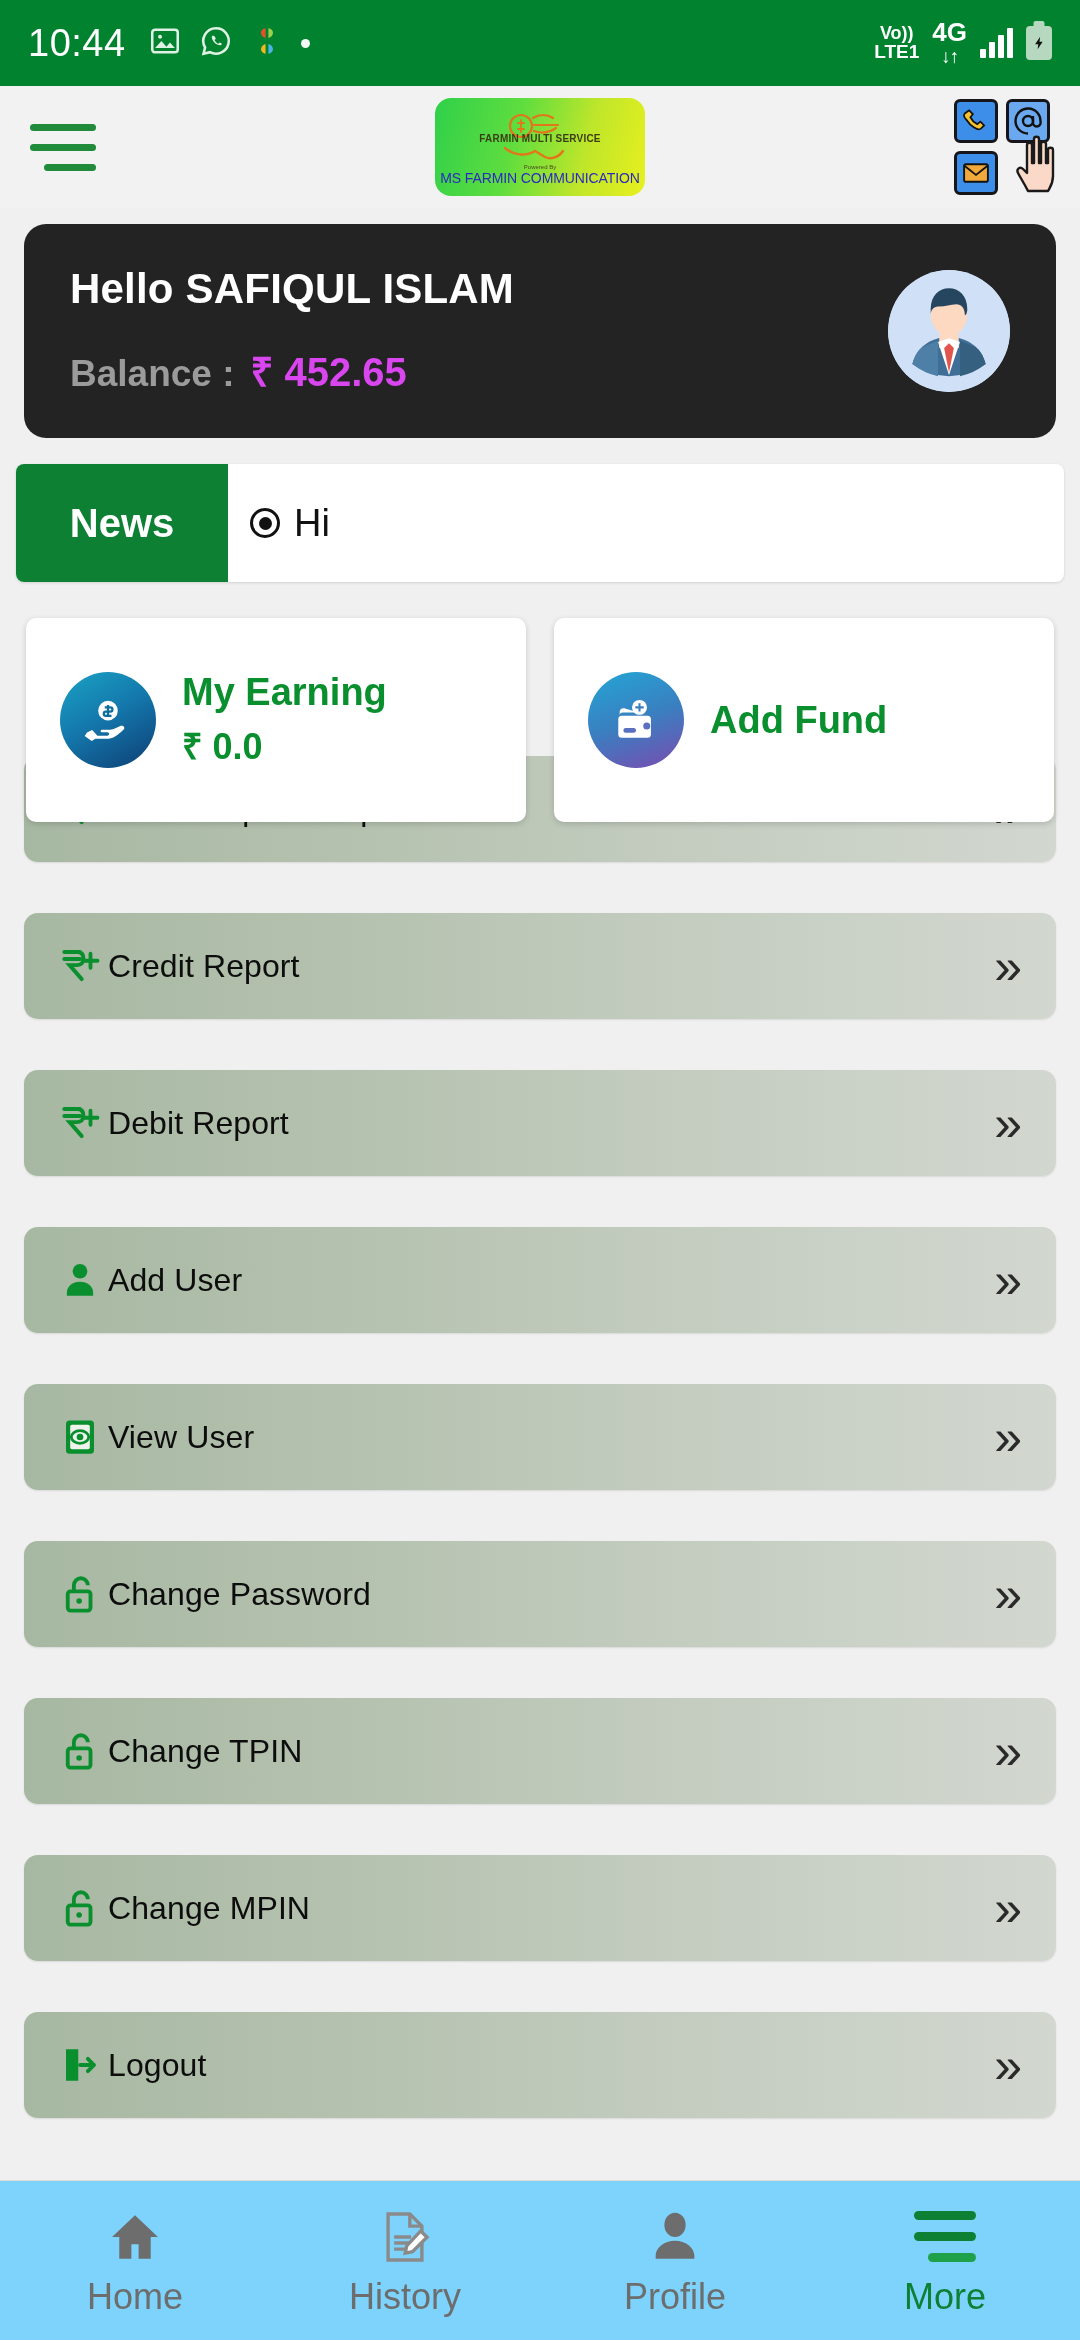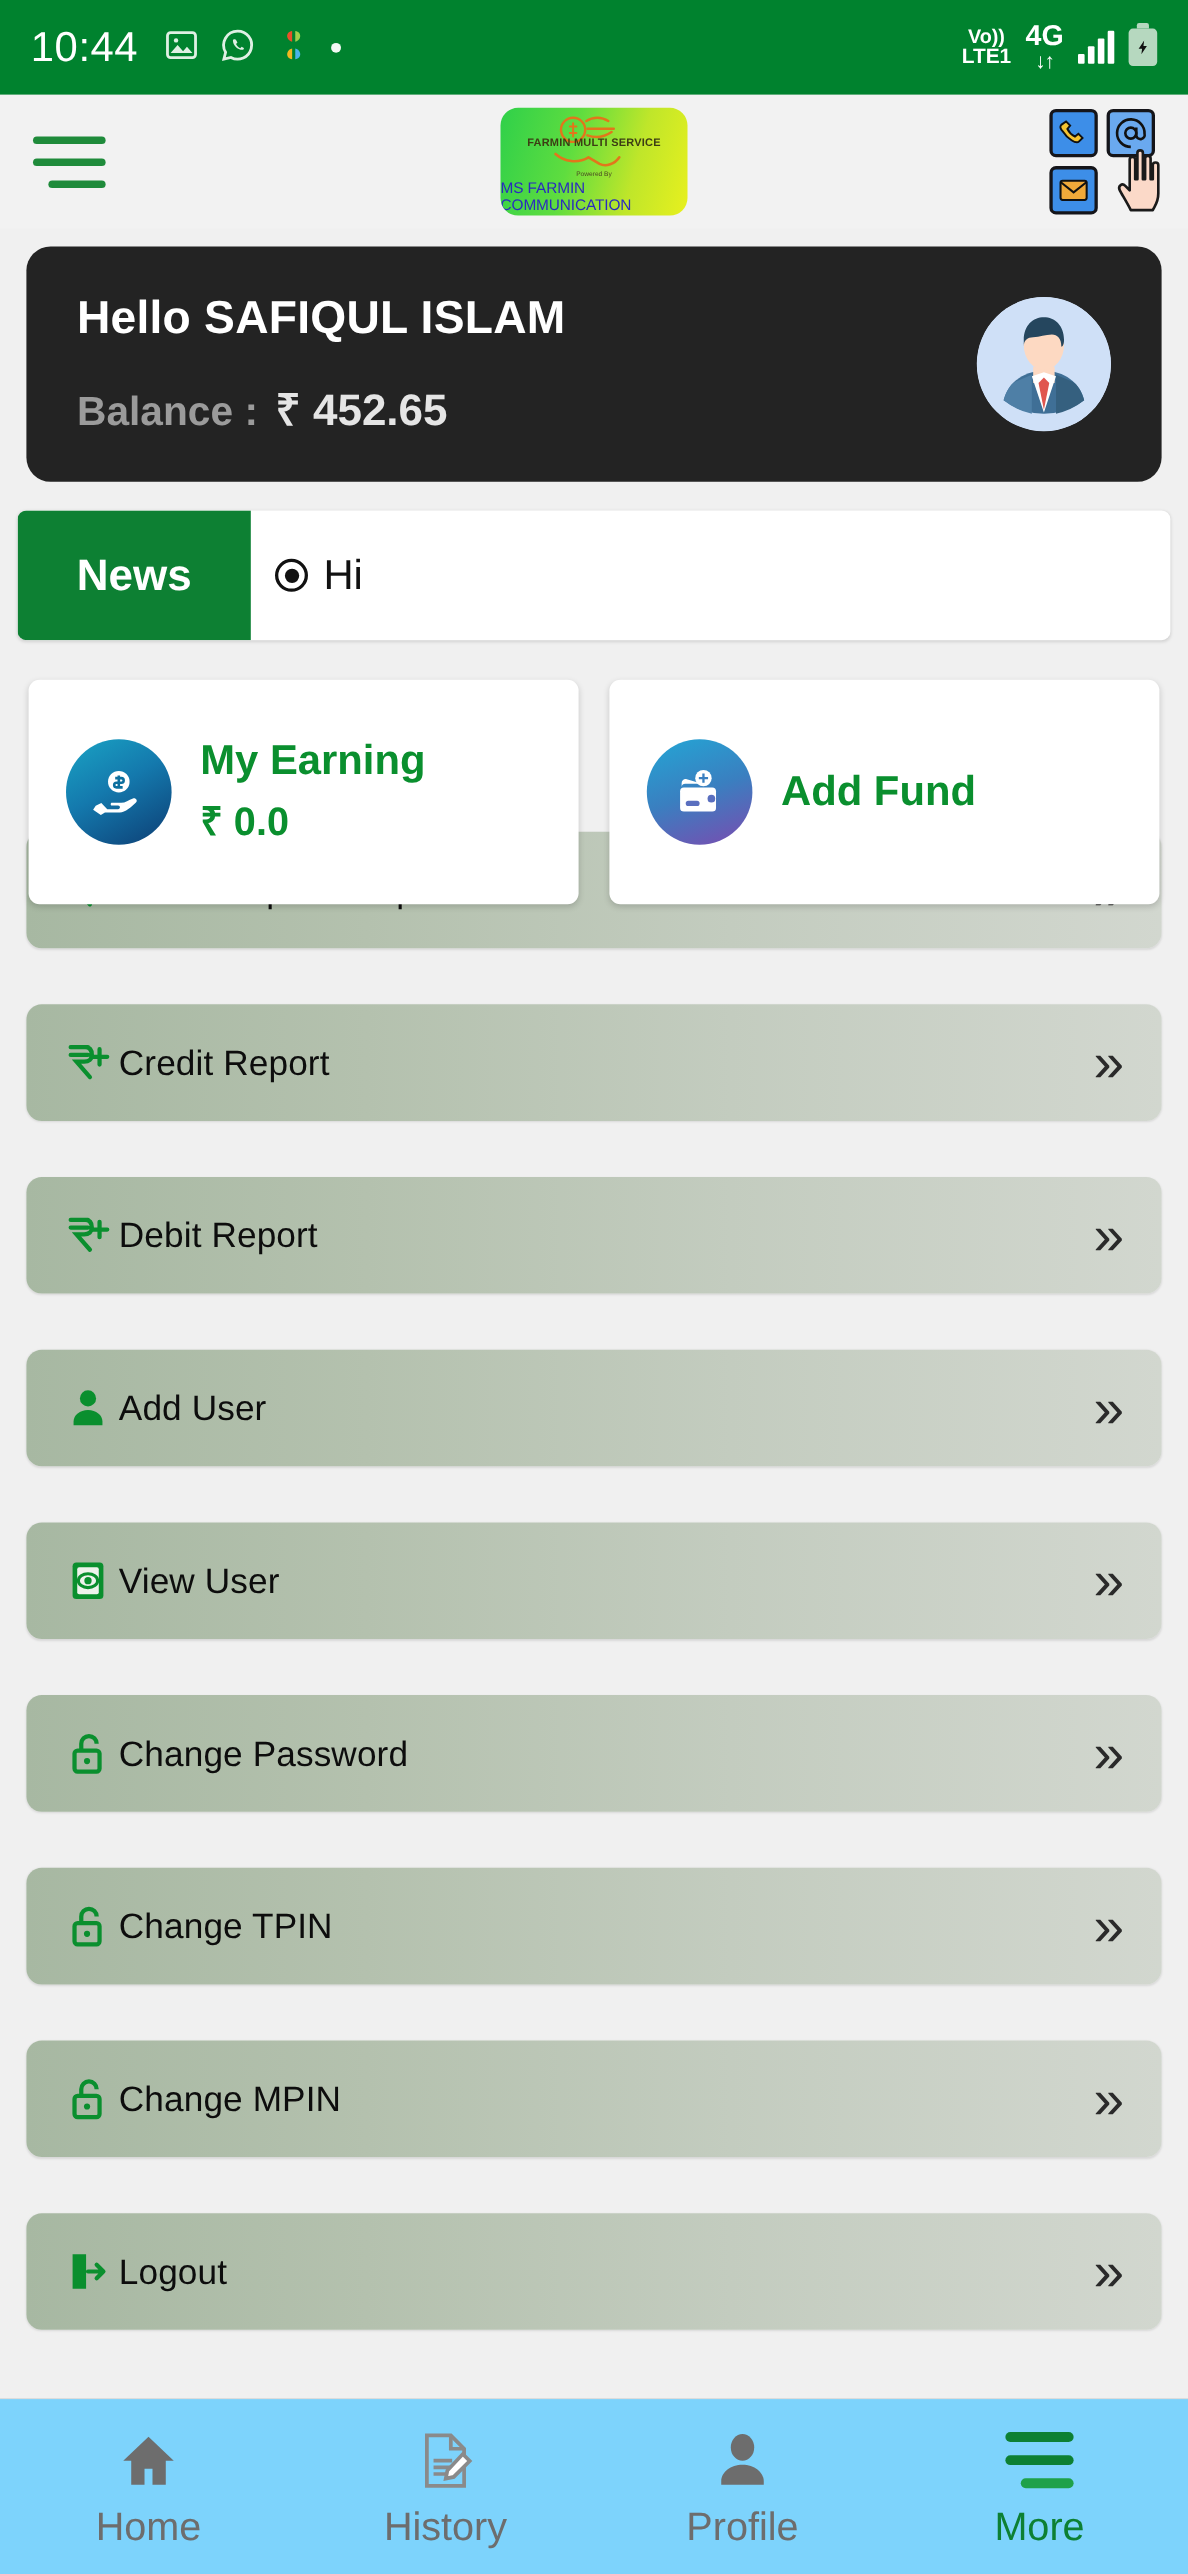--- a/index.html
+++ b/index.html
@@ -43,21 +43,21 @@
     position:relative; z-index:50;
   }
   .burger{ width:74px; display:flex; flex-direction:column; gap:13px; cursor:pointer; }
   .burger i{ display:block; height:7px; border-radius:4px; background:#1f8b3b; }
   .burger i:nth-child(1){ width:66px; }
   .burger i:nth-child(2){ width:66px; }
   .burger i:nth-child(3){ width:52px; margin-left:14px; }
 
   .logo{
     position:absolute; left:50%; transform:translateX(-50%);
-    width:170px; height:98px; border-radius:16px;
+    width:210px; height:98px; border-radius:16px;
     background:linear-gradient(105deg,#2fd04a 0%,#5fdd3f 38%,#bfe62a 70%,#e8f01e 100%);
     display:flex; flex-direction:column; align-items:center; justify-content:center;
     overflow:hidden;
   }
   .logo .mark{ position:relative; width:122px; height:58px; }
   .logo .mark svg{ position:absolute; inset:0; width:100%; height:100%; }
   .logo .l1{
     position:absolute; top:25px; left:0; right:0; text-align:center;
     font-size:10px; font-weight:700; color:#3d3d14; letter-spacing:.2px;
     font-family:"Liberation Sans", sans-serif;
@@ -79,21 +79,21 @@
 
   
   .greet{
     margin:16px 24px 0; height:214px; background:#232323; border-radius:22px;
     display:flex; align-items:center; padding:0 46px; position:relative; z-index:40;
   }
   .greet .txt{ flex:1; }
   .greet .hello{ color:#fff; font-size:42px; font-weight:700; letter-spacing:.2px; }
   .greet .balrow{ margin-top:30px; display:flex; align-items:baseline; gap:16px; }
   .greet .ballbl{ color:#9b9b9b; font-size:37px; font-weight:700; }
-  .greet .balval{ color:#e5e5e5; font-size:40px; font-weight:700; }
+  .greet .balval{ color:#d946ef; font-size:40px; font-weight:700; }
   .avatar{ width:122px; height:122px; border-radius:50%; background:#cfe0f7; overflow:hidden; flex:none; }
   .avatar svg{ width:100%; height:100%; display:block; }
 
   
   .newsbar{
     margin:26px 16px 0; height:118px; background:#fff; border-radius:8px;
     display:flex; align-items:stretch; overflow:hidden; position:relative; z-index:40;
     box-shadow:0 1px 3px rgba(0,0,0,.13);
   }
   .newsbar .tag{

